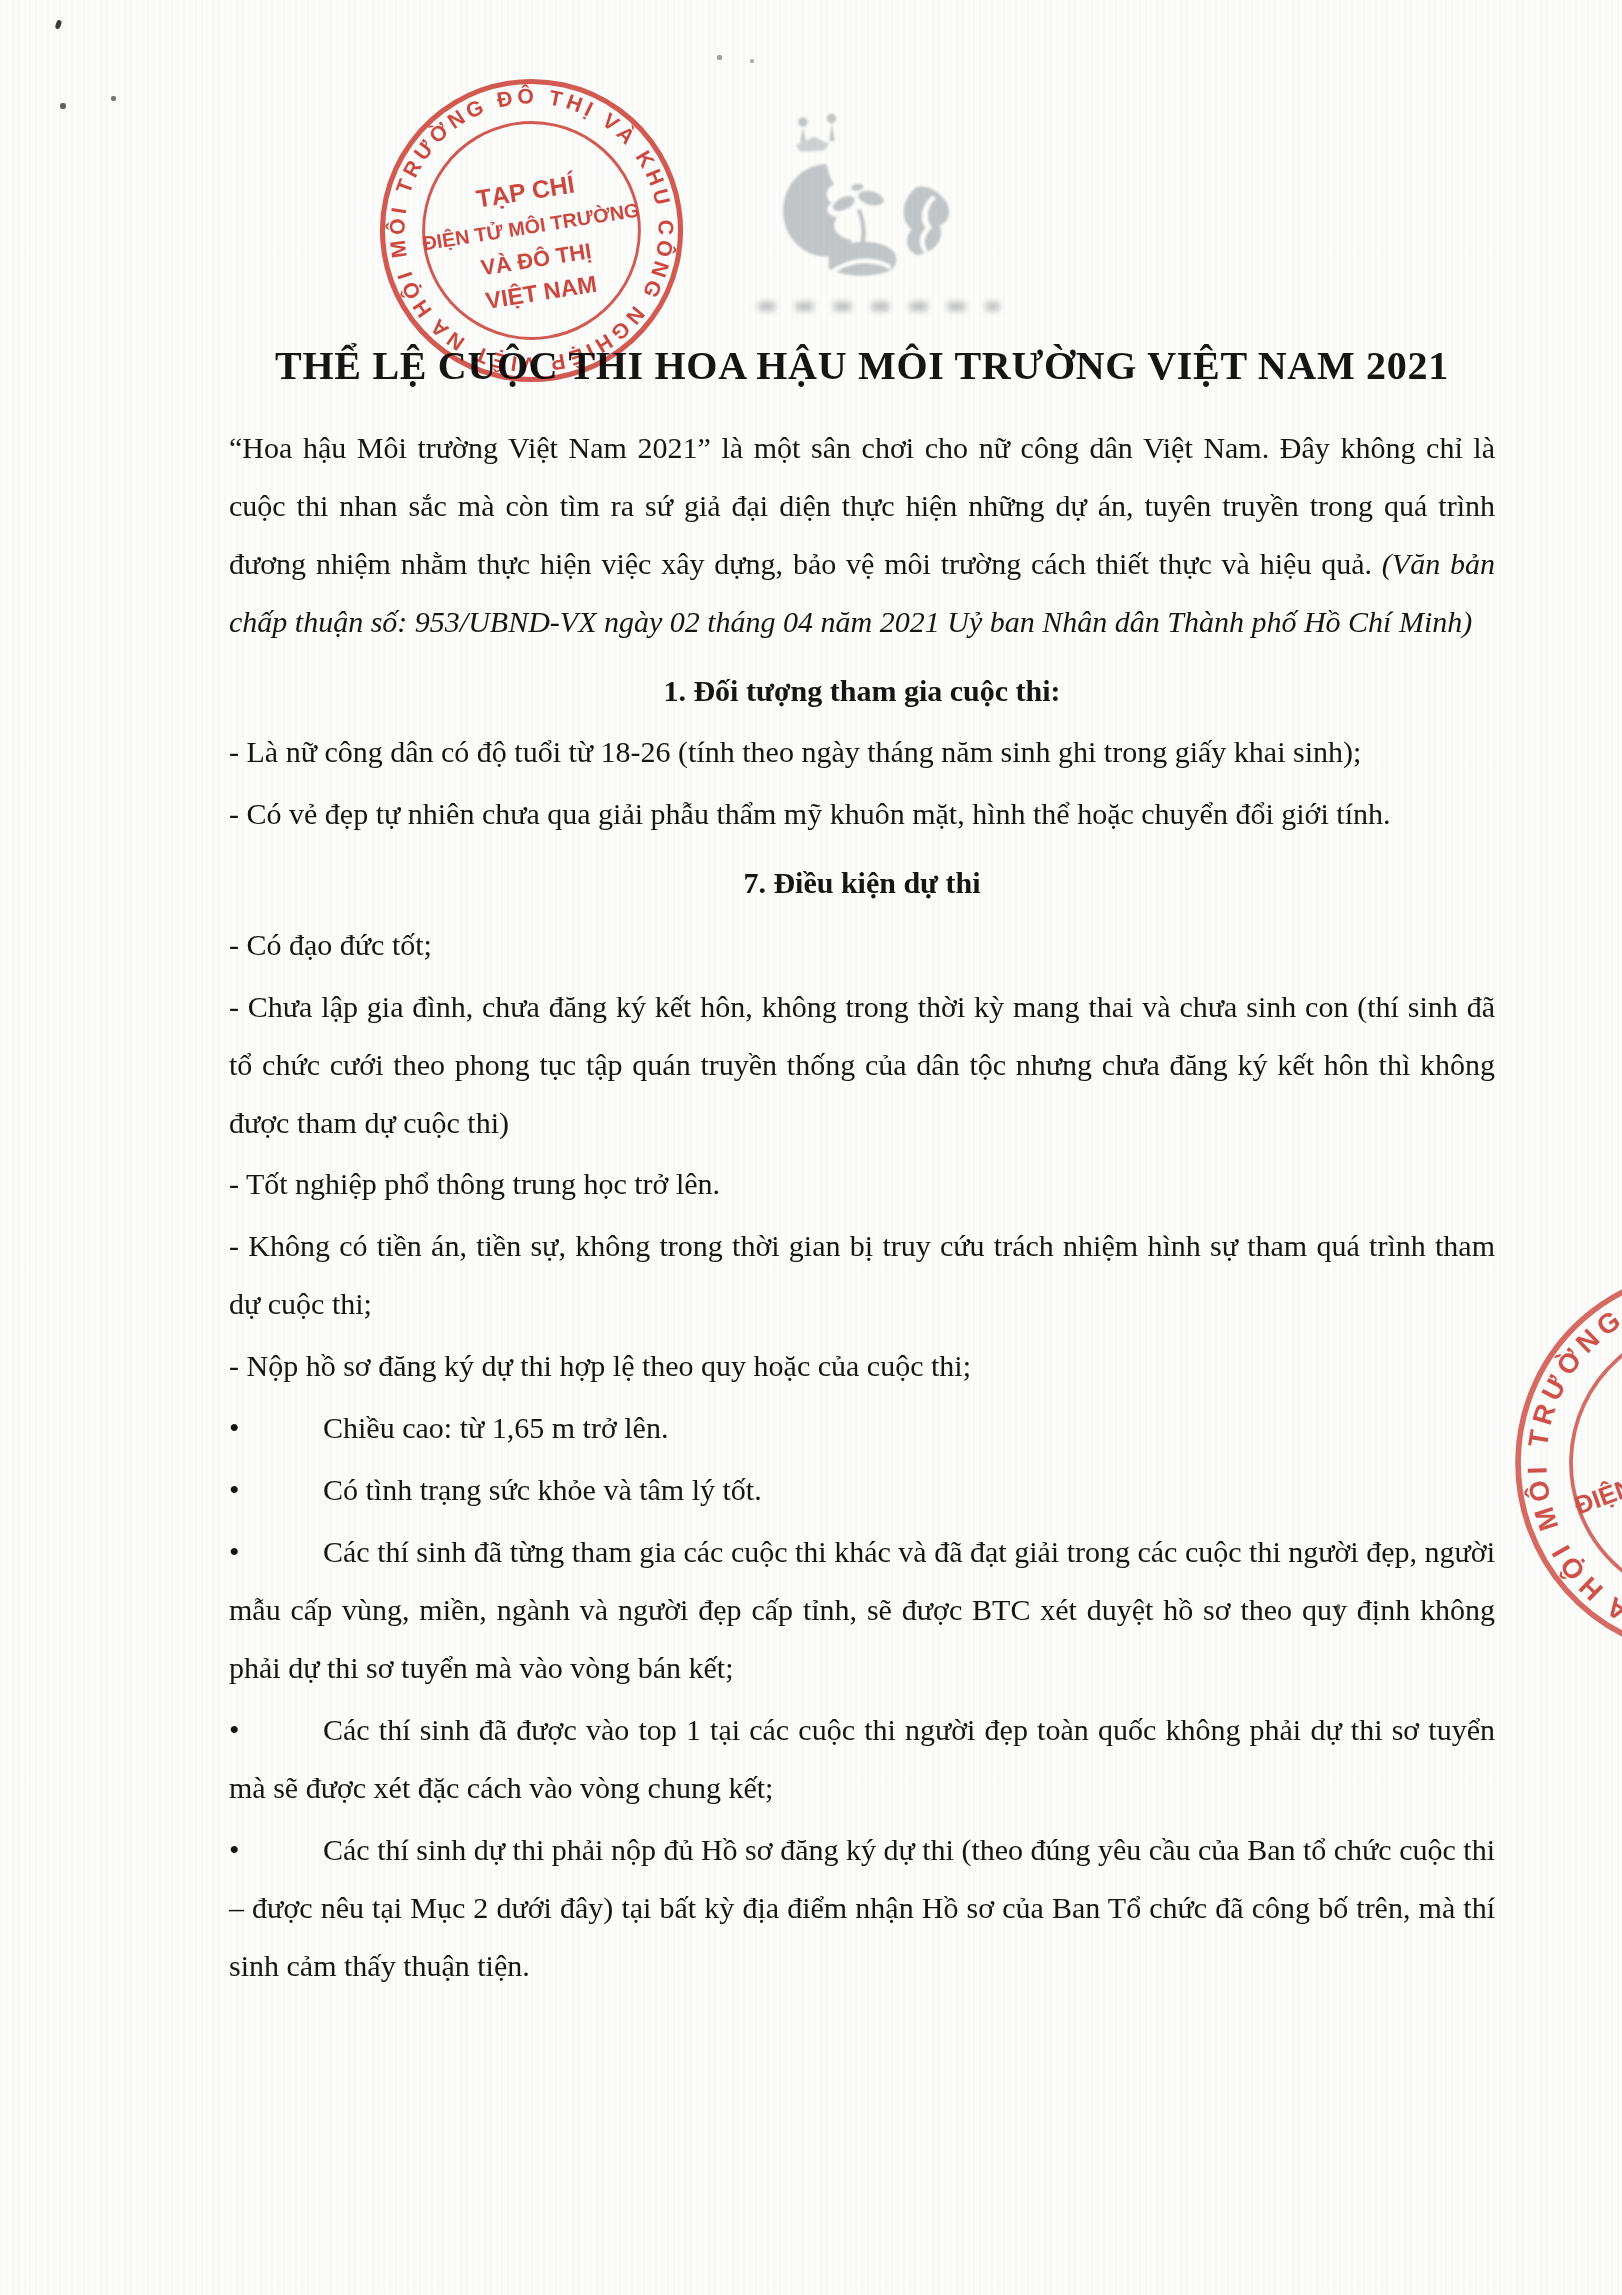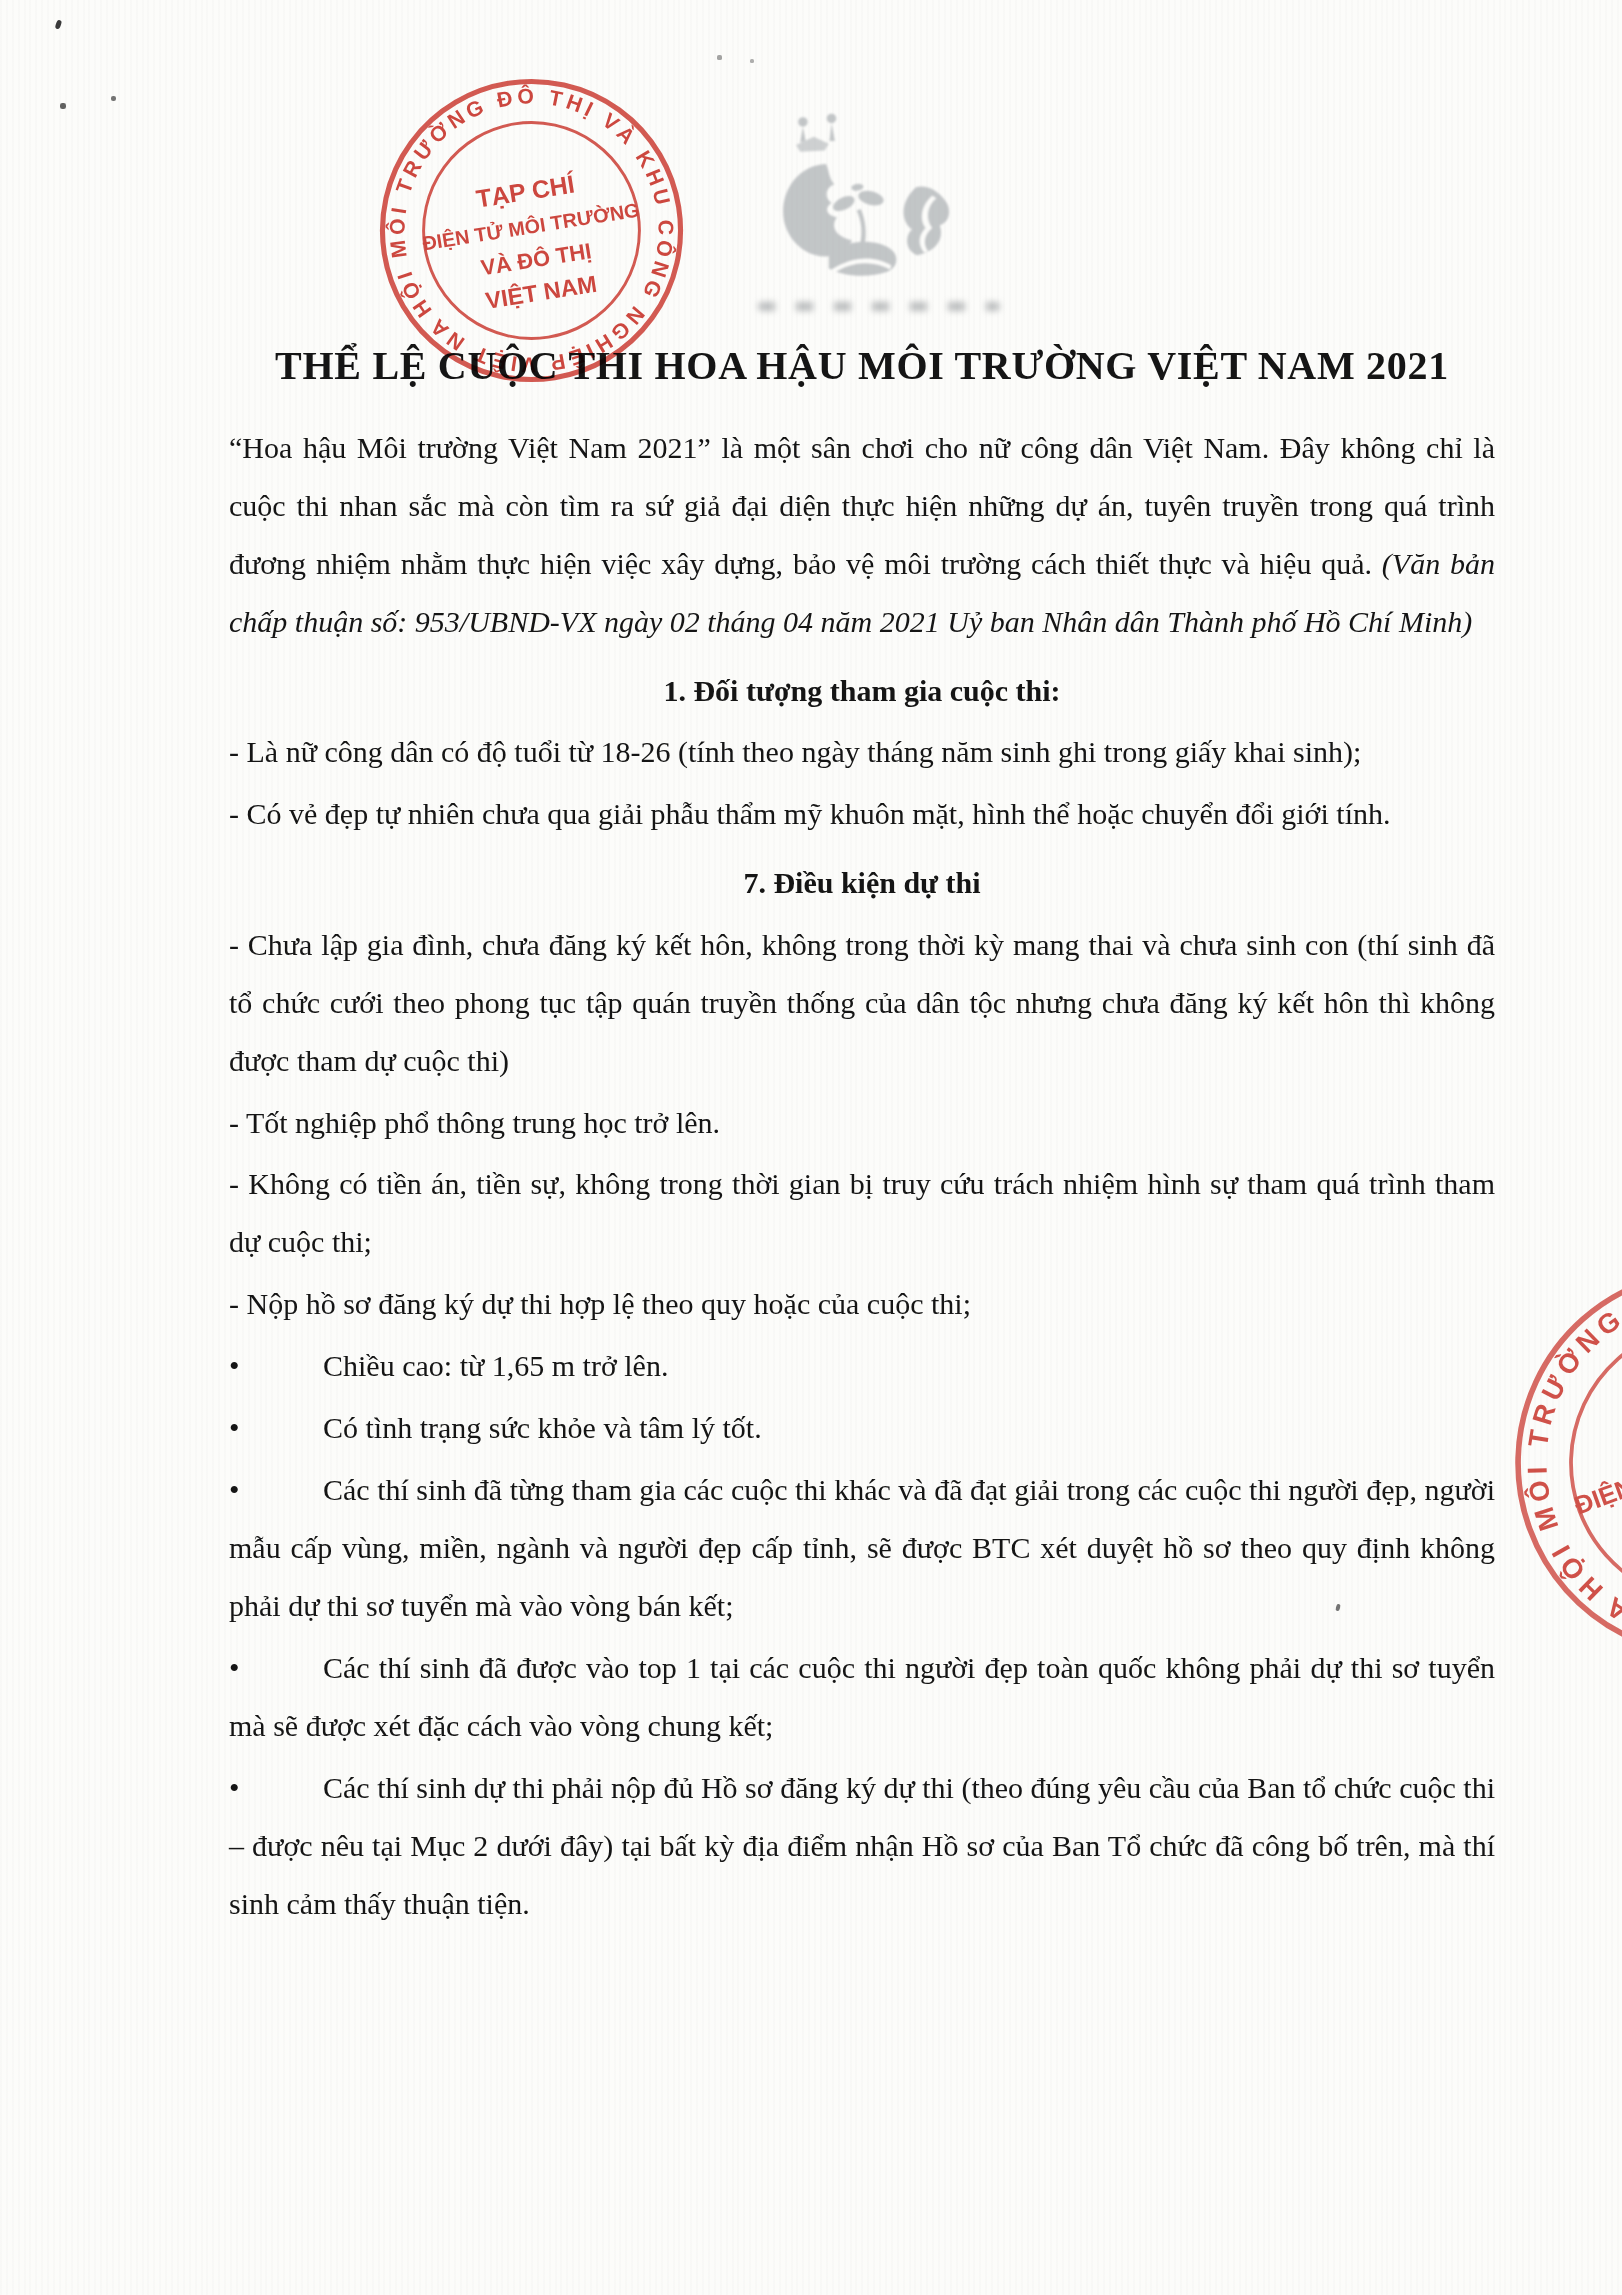--- a/index.html
+++ b/index.html
@@ -141,20 +141,21 @@
   <div class="content">
     <div class="title">THỂ LỆ CUỘC THI HOA HẬU MÔI TRƯỜNG VIỆT NAM 2021</div>
 
     <p class="block"><span class="b">“Hoa hậu Môi trường Việt Nam 2021”</span><span> là một sân chơi cho nữ công dân Việt Nam. Đây không chỉ là cuộc thi nhan sắc mà còn tìm ra sứ giả đại diện thực hiện những dự án, tuyên truyền trong quá trình đương nhiệm nhằm thực hiện việc xây dựng, bảo vệ môi trường cách thiết thực và hiệu quả. </span><span class="i">(Văn bản chấp thuận số: 953/UBND-VX ngày 02 tháng 04 năm 2021 Uỷ ban Nhân dân Thành phố Hồ Chí Minh)</span></p>
 
     <p class="block heading">1. Đối tượng tham gia cuộc thi:</p>
     <p class="block">- Là nữ công dân có độ tuổi từ 18-26 (tính theo ngày tháng năm sinh ghi trong giấy khai sinh);</p>
     <p class="block">- Có vẻ đẹp tự nhiên chưa qua giải phẫu thẩm mỹ khuôn mặt, hình thể hoặc chuyển đổi giới tính.</p>
 
     <p class="block heading">7. Điều kiện dự thi</p>
+    <p class="block single">- Có đạo đức tốt;</p>
     <p class="block">- Chưa lập gia đình, chưa đăng ký kết hôn, không trong thời kỳ mang thai và chưa sinh con (thí sinh đã tổ chức cưới theo phong tục tập quán truyền thống của dân tộc nhưng chưa đăng ký kết hôn thì không được tham dự cuộc thi)</p>
     <p class="block single">- Tốt nghiệp phổ thông trung học trở lên.</p>
     <p class="block">- Không có tiền án, tiền sự, không trong thời gian bị truy cứu trách nhiệm hình sự tham quá trình tham dự cuộc thi;</p>
     <p class="block single">- Nộp hồ sơ đăng ký dự thi hợp lệ theo quy hoặc của cuộc thi;</p>
 
     <p class="block single"><span class="bmark">•</span><span class="bgap"></span><span>Chiều cao: từ 1,65 m trở lên.</span></p>
 
     <p class="block single"><span class="bmark">•</span><span class="bgap"></span><span>Có tình trạng sức khỏe và tâm lý tốt.</span></p>
 
     <p class="block"><span class="bmark">•</span><span class="bgap"></span><span>Các thí sinh đã từng tham gia các cuộc thi khác và đã đạt giải trong các cuộc thi người đẹp, người mẫu cấp vùng, miền, ngành và người đẹp cấp tỉnh, sẽ được BTC xét duyệt hồ sơ theo quy định không phải dự thi sơ tuyển mà vào vòng bán kết;</span></p>

